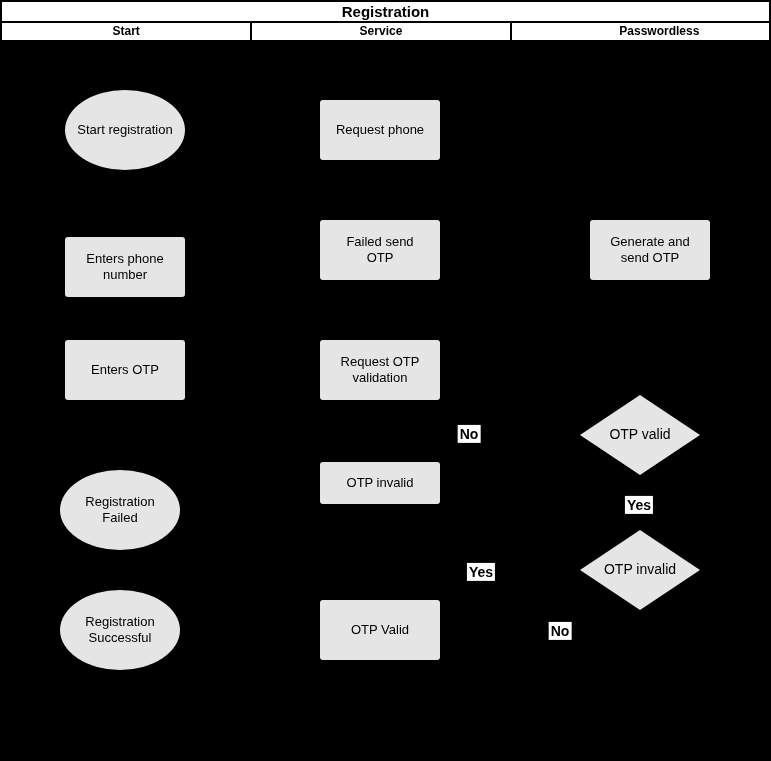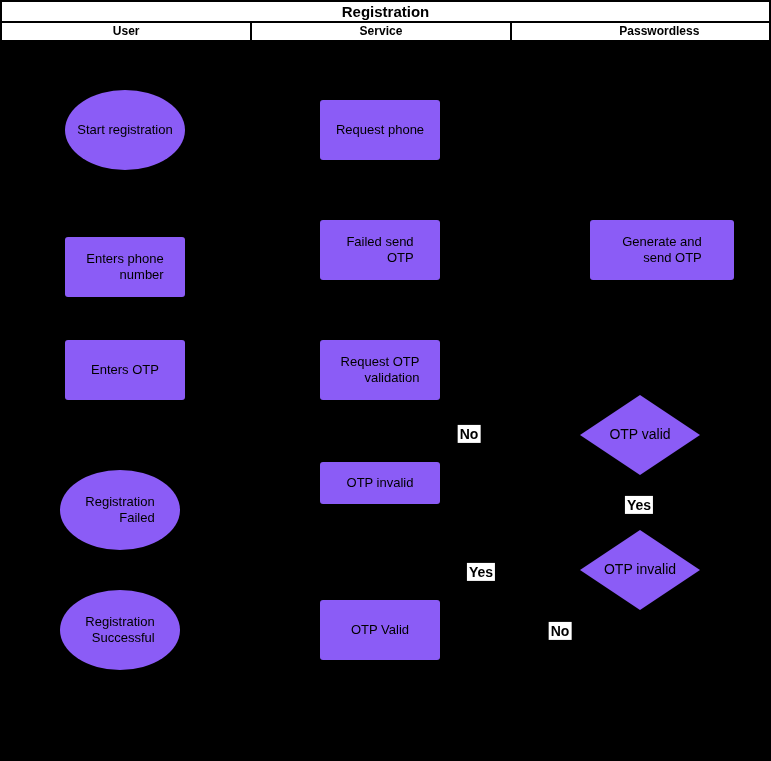--- a/index.html
+++ b/index.html
@@ -49,26 +49,26 @@
     line-height: 17px;
   }
   .lane-cell + .lane-cell { margin-left: -2px; }
   .lane-user { width: 253px; }
   .lane-service { width: 262px; }
   .lane-passwordless { width: 262px; padding-left: 38px; }
   
   .node {
     position: absolute;
     box-sizing: border-box;
-    background: #8b5cf6;
+    background: #e5e5e5;
     color: #000000;
     display: flex;
     align-items: center;
     justify-content: center;
-    text-align: right;
+    text-align: center;
     font-size: 13px;
     line-height: 1.25;
     white-space: pre-line;
   }
   .rounded-rect { border-radius: 3px; }
   .ellipse { border-radius: 50%; }
   .diamond {
     clip-path: polygon(50% 0, 100% 50%, 50% 100%, 0 50%);
     font-size: 14px;
   }
@@ -86,21 +86,21 @@
   }
 </style>
 </head>
 <body>
 
 <div class="canvas">
 
   <div class="pool-header">
     <div class="pool-title">Registration</div>
     <div class="lane-row">
-      <div class="lane-cell lane-user">User</div>
+      <div class="lane-cell lane-user">Start</div>
       <div class="lane-cell lane-service">Service</div>
       <div class="lane-cell lane-passwordless">Passwordless</div>
     </div>
   </div>
 
   <div class="node ellipse" style="left:65px;top:90px;width:120px;height:80px">Start registration</div>
   <div class="node rounded-rect" style="left:65px;top:237px;width:120px;height:60px">Enters phone
 number</div>
   <div class="node rounded-rect" style="left:65px;top:340px;width:120px;height:60px">Enters OTP</div>
   <div class="node ellipse" style="left:60px;top:470px;width:120px;height:80px">Registration
@@ -109,21 +109,21 @@
 Successful</div>
 
   <div class="node rounded-rect" style="left:320px;top:100px;width:120px;height:60px">Request phone</div>
   <div class="node rounded-rect" style="left:320px;top:220px;width:120px;height:60px">Failed send
 OTP</div>
   <div class="node rounded-rect" style="left:320px;top:340px;width:120px;height:60px">Request OTP
 validation</div>
   <div class="node rounded-rect" style="left:320px;top:462px;width:120px;height:42px">OTP invalid</div>
   <div class="node rounded-rect" style="left:320px;top:600px;width:120px;height:60px">OTP Valid</div>
 
-  <div class="node rounded-rect" style="left:590px;top:220px;width:144px;height:60px">Generate and
+  <div class="node rounded-rect" style="left:590px;top:220px;width:120px;height:60px">Generate and
 send OTP</div>
   <div class="node diamond" style="left:580px;top:395px;width:120px;height:80px">OTP valid</div>
   <div class="node diamond" style="left:580px;top:530px;width:120px;height:80px">OTP invalid</div>
 
   <div class="edge-label" style="left:469px;top:434px">No</div>
   <div class="edge-label" style="left:639px;top:505px">Yes</div>
   <div class="edge-label" style="left:481px;top:572px">Yes</div>
   <div class="edge-label" style="left:560px;top:631px">No</div>
 
 </div>

